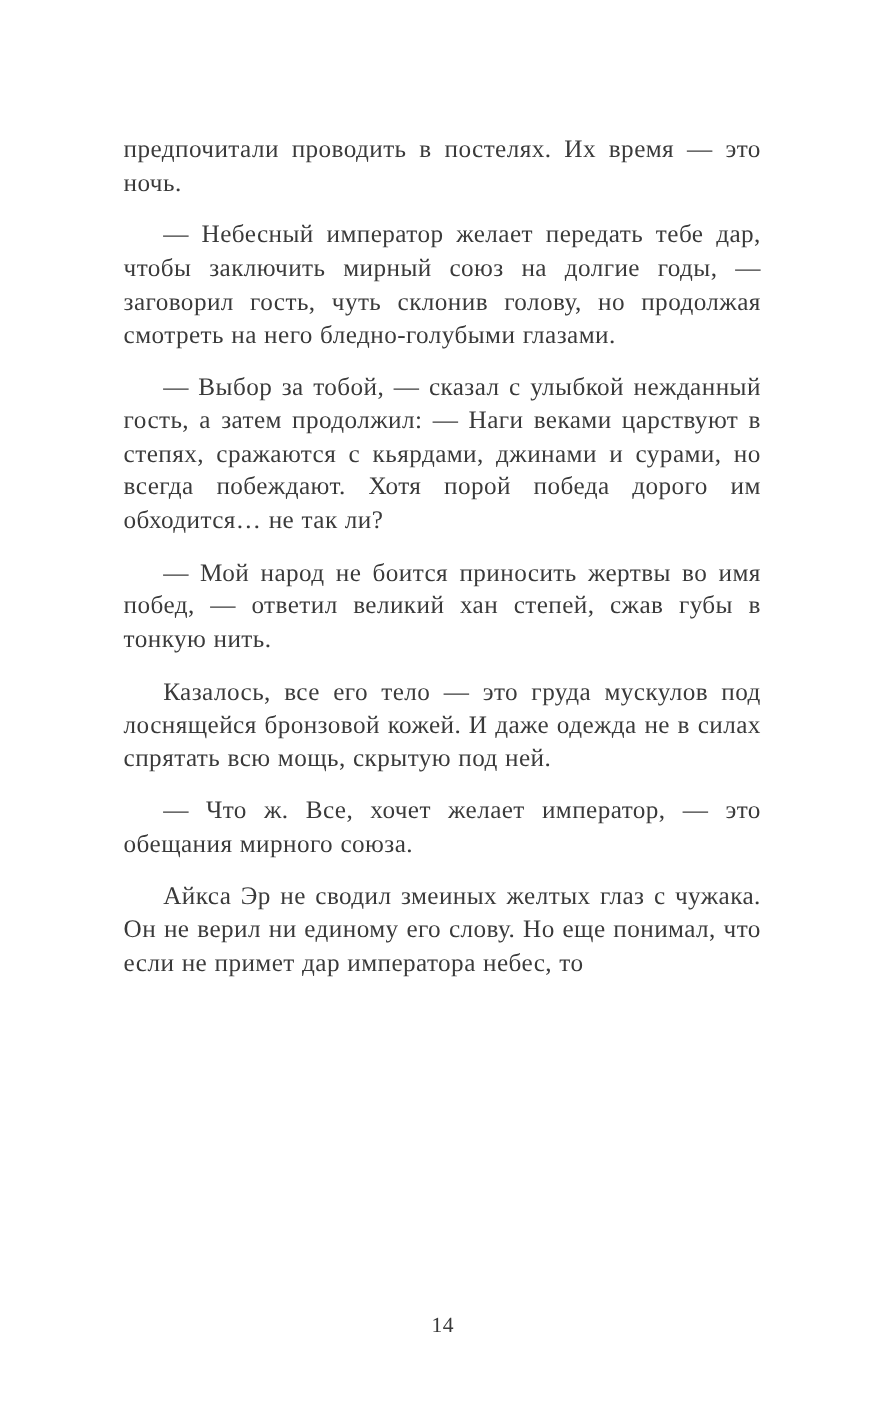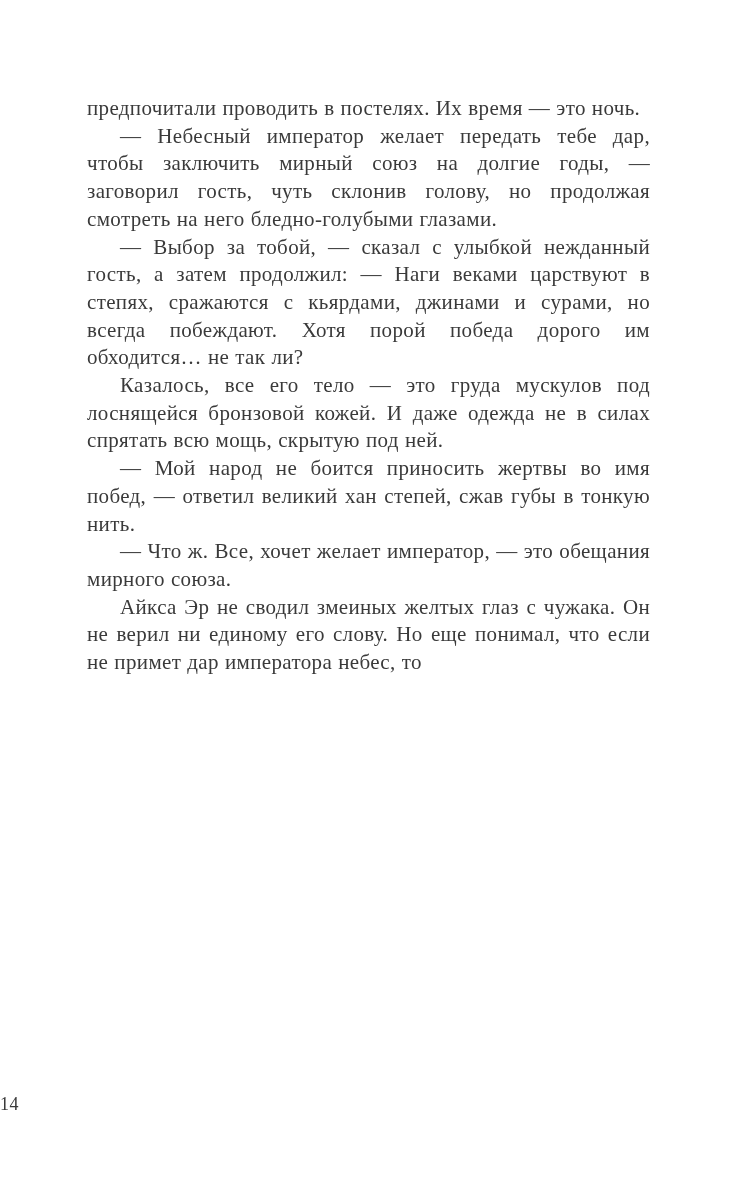--- a/index.html
+++ b/index.html
@@ -25,45 +25,45 @@
     left: 87px;
     top: 95px;
     width: 563px;
     font-size: 21px;
     line-height: 27.7px;
     text-align: justify;
     letter-spacing: 0.35px;
     word-spacing: 0.5px;
   }
   .para {
-    margin: 0;
+    margin: 16px;
     padding: 0;
     text-indent: 0;
   }
   .para.indent {
     text-indent: 33px;
   }
   .footer {
     position: absolute;
     left: 0;
     right: 0;
     top: 1094px;
-    text-align: left;
+    text-align: center;
     font-size: 18px;
     letter-spacing: 0.5px;
     color: var(--text-color);
   }
 </style>
 </head>
 <body>
 
 <div class="page">
   <main class="text-block">
       <p class="para">предпочитали проводить в постелях. Их время — это ночь.</p>
       <p class="para indent">— Небесный император желает передать тебе дар, чтобы заключить мирный союз на долгие годы, — заговорил гость, чуть склонив голову, но продолжая смотреть на него бледно-голубыми глазами.</p>
       <p class="para indent">— Выбор за тобой, — сказал с улыбкой нежданный гость, а затем продолжил: — Наги веками царствуют в степях, сражаются с кьярдами, джинами и сурами, но всегда побеждают. Хотя порой победа дорого им обходится… не так ли?</p>
+      <p class="para indent">— Мой народ не боится приносить жертвы во имя побед, — ответил великий хан степей, сжав губы в тонкую нить.</p>
       <p class="para indent">Казалось, все его тело — это груда мускулов под лоснящейся бронзовой кожей. И даже одежда не в силах спрятать всю мощь, скрытую под ней.</p>
-      <p class="para indent">— Мой народ не боится приносить жертвы во имя побед, — ответил великий хан степей, сжав губы в тонкую нить.</p>
       <p class="para indent">— Что ж. Все, хочет желает император, — это обещания мирного союза.</p>
       <p class="para indent">Айкса Эр не сводил змеиных желтых глаз с чужака. Он не верил ни единому его слову. Но еще понимал, что если не примет дар императора небес, то</p>
     </main>
   <div class="footer">14</div>
 </div>
 
 </body></html>

